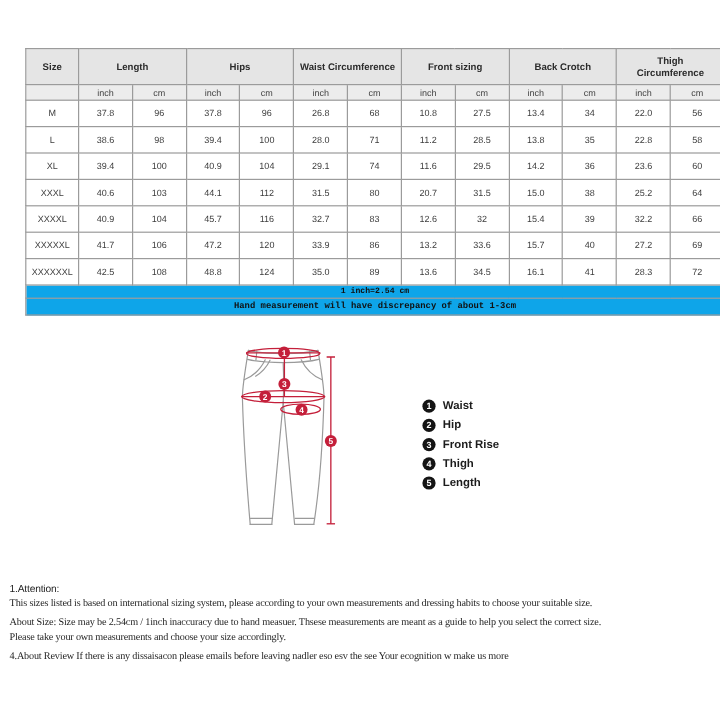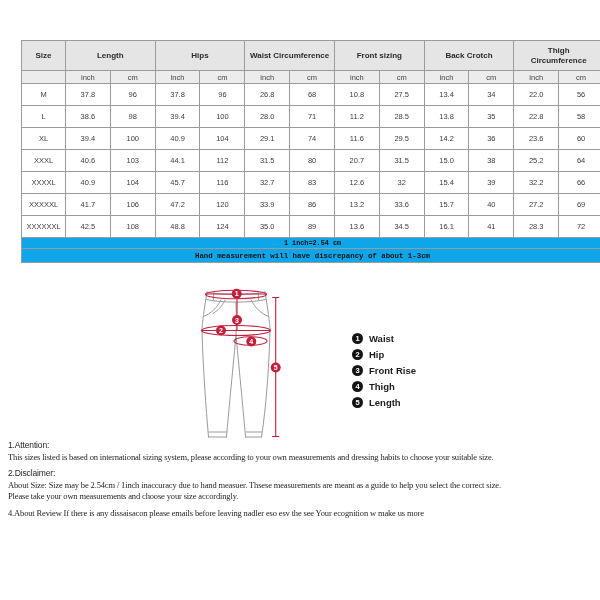--- a/index.html
+++ b/index.html
@@ -38,21 +38,21 @@
   .legend{position:absolute;left:352px;top:330px;}
   .legend-item{display:flex;align-items:center;height:16px;}
   .legend-dot{
     width:11px;height:11px;border-radius:50%;background:#141414;color:#fff;
     font-size:7.5px;font-weight:bold;display:flex;align-items:center;justify-content:center;flex:0 0 11px;
   }
   .legend-label{margin-left:6px;font-size:9.5px;font-weight:bold;color:#1c1c1c;white-space:nowrap;}
   
   .notes{position:absolute;left:8px;top:440px;width:592px;font-size:8.5px;color:#1f1f1f;letter-spacing:-0.15px;}
   .note-section{margin-bottom:5px;}
-  .note-title{line-height:11.5px;white-space:nowrap;}
+  .note-title{line-height:11.5px;white-space:nowrap;margin-top:45px;}
   .note-line{line-height:11.5px;white-space:nowrap;font-family:Liberation Serif, serif;}
 </style>
 </head>
 <body>
 
 <table class="size-table">
   <colgroup>
     <col class="size-col">
     <col>
       <col>
@@ -274,20 +274,19 @@
       <span class="legend-label">Length</span>
     </div>
   </div>
 
 <div class="notes">
     <div class="note-section">
       <div class="note-title">1.Attention:</div>
       <div class="note-line">This sizes listed is based on international sizing system, please according to your own measurements and dressing habits to choose your suitable size.</div>
     </div>
     <div class="note-section">
-      <div class="note-title">2.Disclaimer:</div>
       <div class="note-line">About Size: Size may be 2.54cm / 1inch inaccuracy due to hand measuer. Thsese measurements are meant as a guide to help you select the correct size.</div>
       <div class="note-line">Please take your own measurements and choose your size accordingly.</div>
     </div>
     <div class="note-section">
       <div class="note-line">4.About Review If there is any dissaisacon please emails before leaving nadler eso esv the see Your ecognition w make us more</div>
     </div>
   </div>
 
 </body></html>

